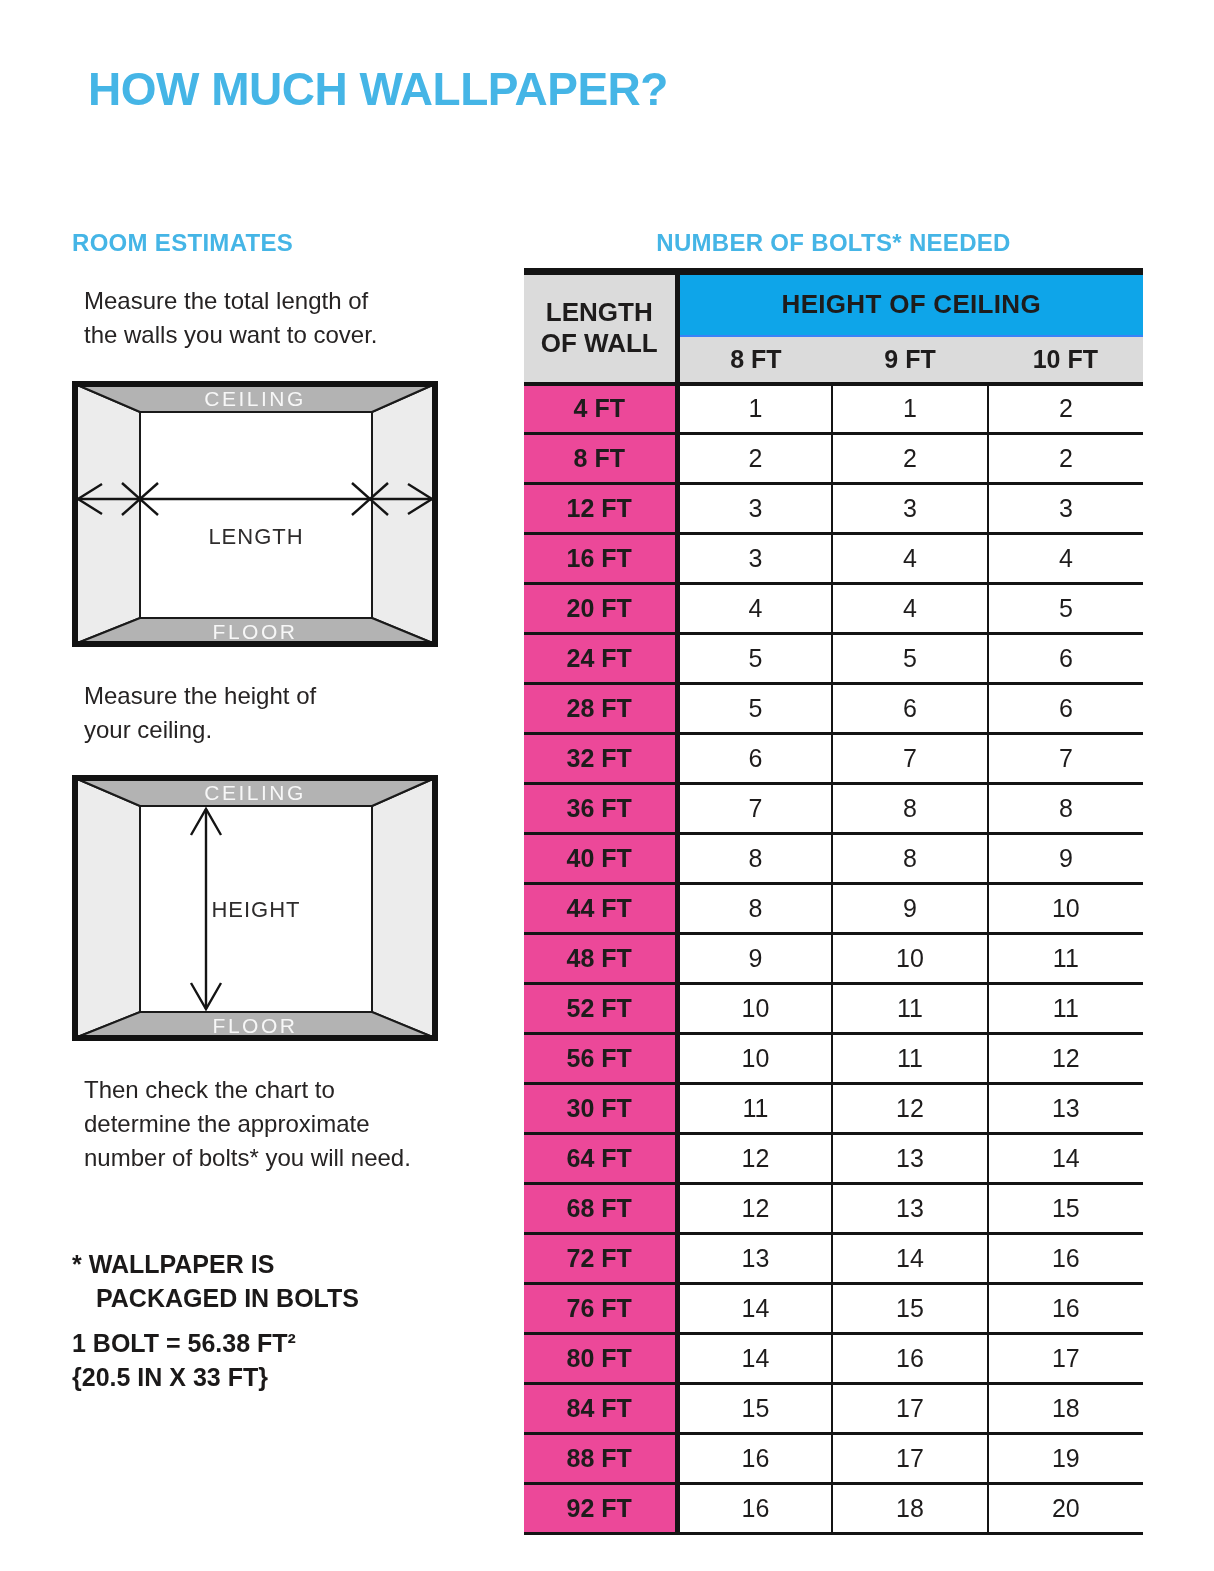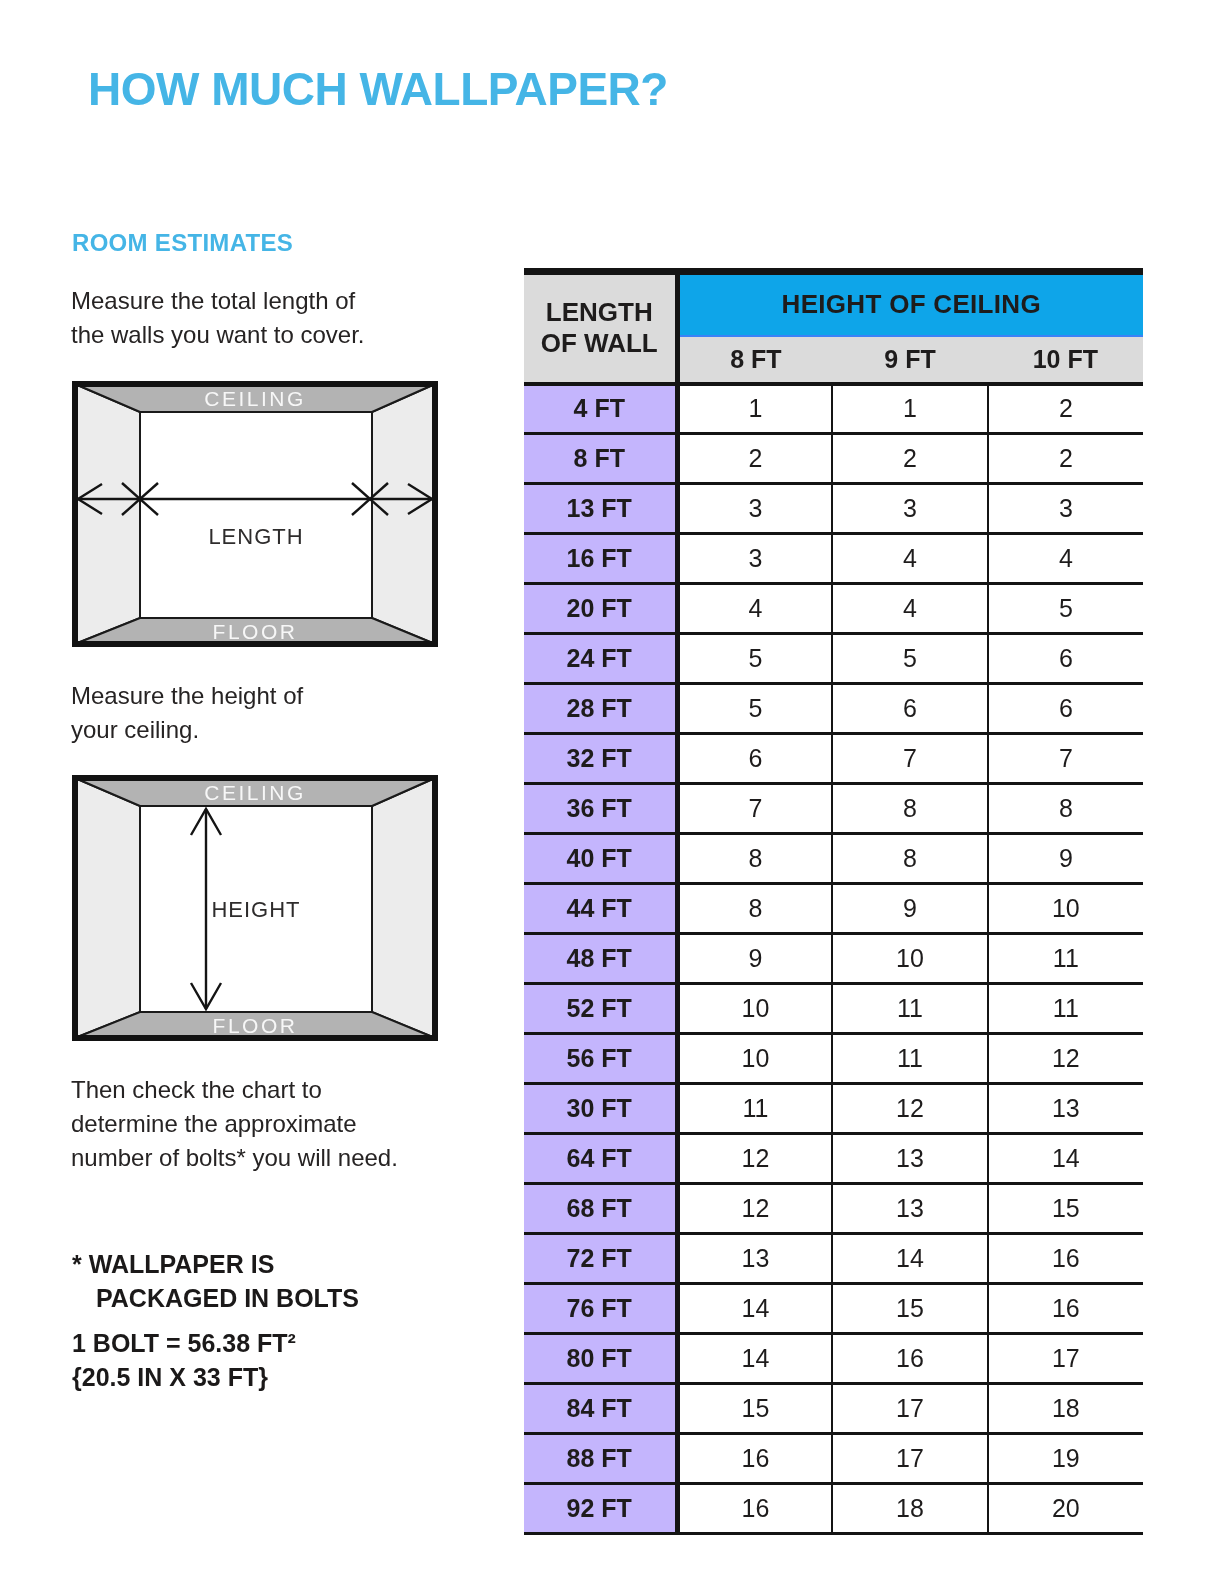--- a/index.html
+++ b/index.html
@@ -14,21 +14,21 @@
     margin-left:18px;
   }
   .section-heading {
     font-size:24px; font-weight:bold; letter-spacing:0.3px;
     color:var(--accent,#45b5e6);
   }
   #room-heading { position:absolute; left:72px; top:229px; }
   #bolts-heading { position:absolute; left:524px; top:229px; width:619px; text-align:center; }
 
   .body-text {
-    position:absolute; left:71px;
+    position:absolute; left:84px;
     font-size:24px; line-height:34px; color:#262323; white-space:pre-line;
   }
   #step1 { top:284px; }
   #step2 { top:679px; }
   #step3 { top:1073px; }
 
   .note-text {
     position:absolute; left:72px;
     font-size:25px; line-height:34px; font-weight:bold; color:#1b1919;
     white-space:pre-line;
@@ -59,21 +59,21 @@
     font-weight:bold; font-size:26px; line-height:31px; white-space:pre-line;
     border-bottom:4px solid #141414;
   }
   .ceiling-head {
     background:#0ea5e9; height:64px; font-weight:bold; font-size:26px;
     border-bottom:2px solid #3b82f6; letter-spacing:0.3px;
   }
   .sub-head { background:#dbdbdb; height:48px; font-weight:bold; font-size:25px;
     border-bottom:4px solid #141414; }
   .len-cell {
-    background:#c4b5fd; border-right:5px solid #141414;
+    background:#ec4899; border-right:5px solid #141414;
     font-weight:bold; font-size:25px; height:50px; border-bottom:3px solid #141414;
   }
   .val-cell {
     background:#ffffff; font-size:25px; height:50px;
     border-bottom:3px solid #141414; border-left:2px solid #141414;
   }
   .table-shadow { position:absolute; left:524px; top:1486px; width:150px; height:13px; background:#e3e3e3; }
 </style>
 </head>
 <body>
@@ -130,20 +130,21 @@
 
   <p class="body-text" id="step3">Then check the chart to
 determine the approximate
 number of bolts* you will need.</p>
 
   <p class="note-text" id="footnote">* WALLPAPER IS
 PACKAGED IN BOLTS</p>
   <p class="note-text" id="bolt-info">1 BOLT = 56.38 FT²
 {20.5 IN X 33 FT}</p>
 
+  <div class="section-heading" id="bolts-heading">NUMBER OF BOLTS* NEEDED</div>
 
   <div class="table-shadow"></div>
 
   <table class="bolts-table">
     <thead>
       <tr>
         <td class="len-head" rowspan="2">LENGTH
 OF WALL</td>
         <td class="ceiling-head" colspan="3">HEIGHT OF CEILING</td>
       </tr>
@@ -160,21 +161,21 @@
           <td class="val-cell">1</td>
           <td class="val-cell">2</td>
         </tr>
         <tr>
           <td class="len-cell">8 FT</td>
           <td class="val-cell">2</td>
           <td class="val-cell">2</td>
           <td class="val-cell">2</td>
         </tr>
         <tr>
-          <td class="len-cell">13 FT</td>
+          <td class="len-cell">12 FT</td>
           <td class="val-cell">3</td>
           <td class="val-cell">3</td>
           <td class="val-cell">3</td>
         </tr>
         <tr>
           <td class="len-cell">16 FT</td>
           <td class="val-cell">3</td>
           <td class="val-cell">4</td>
           <td class="val-cell">4</td>
         </tr>

